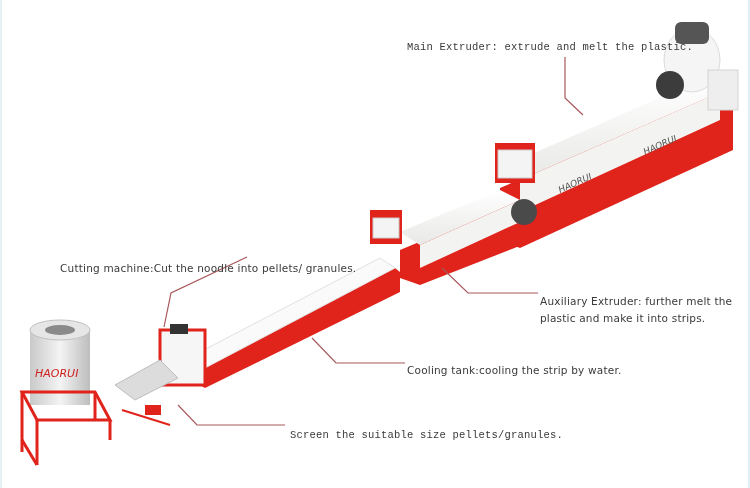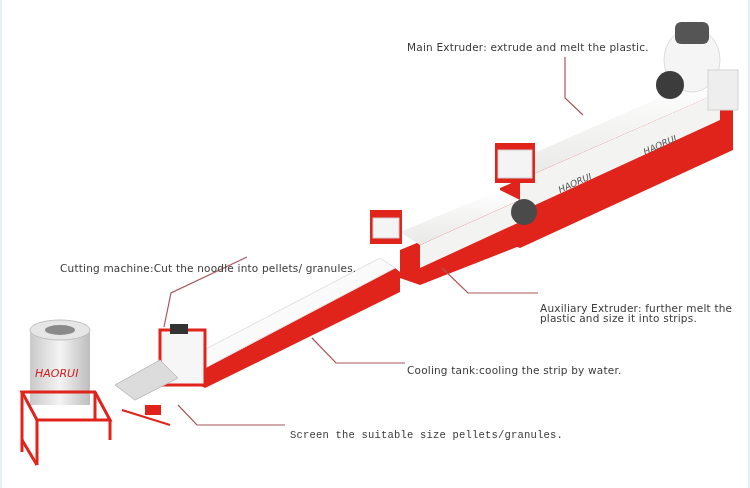--- a/index.html
+++ b/index.html
@@ -84,18 +84,18 @@
 
   <g stroke="#a8585c" stroke-width="1.2" fill="none">
     <polyline points="565,57 565,98 583,115"></polyline>
     <polyline points="247,257 171,293 164,327"></polyline>
     <polyline points="442,268 468,293 538,293"></polyline>
     <polyline points="312,338 336,363 405,363"></polyline>
     <polyline points="178,405 197,425 285,425"></polyline>
   </g>
 </svg>
 
-<div class="label" style="left:407px;top:39px;">Main Extruder: extrude and melt the plastic.</div>
+<div class="label" style="left:407px;top:39px;font-family:Liberation Mono, monospace;">Main Extruder: extrude and melt the plastic.</div>
 <div class="label" style="left:60px;top:240px;margin-top:20px;">Cutting machine:Cut the noodle into pellets/ granules.</div>
-<div class="label" style="left:540px;top:293px;margin-top:7px;">Auxiliary Extruder: further melt the</div>
-<div class="label" style="left:540px;top:310px;">plastic and size it into strips.</div>
+<div class="label" style="left:540px;top:293px;">Auxiliary Extruder: further melt the</div>
+<div class="label" style="left:540px;top:310px;">plastic and make it into strips.</div>
 <div class="label" style="left:407px;top:362px;">Cooling tank:cooling the strip by water.</div>
 <div class="label" style="left:290px;top:427px;font-family:Liberation Mono, monospace;">Screen the suitable size pellets/granules.</div>
 
 </body></html>

